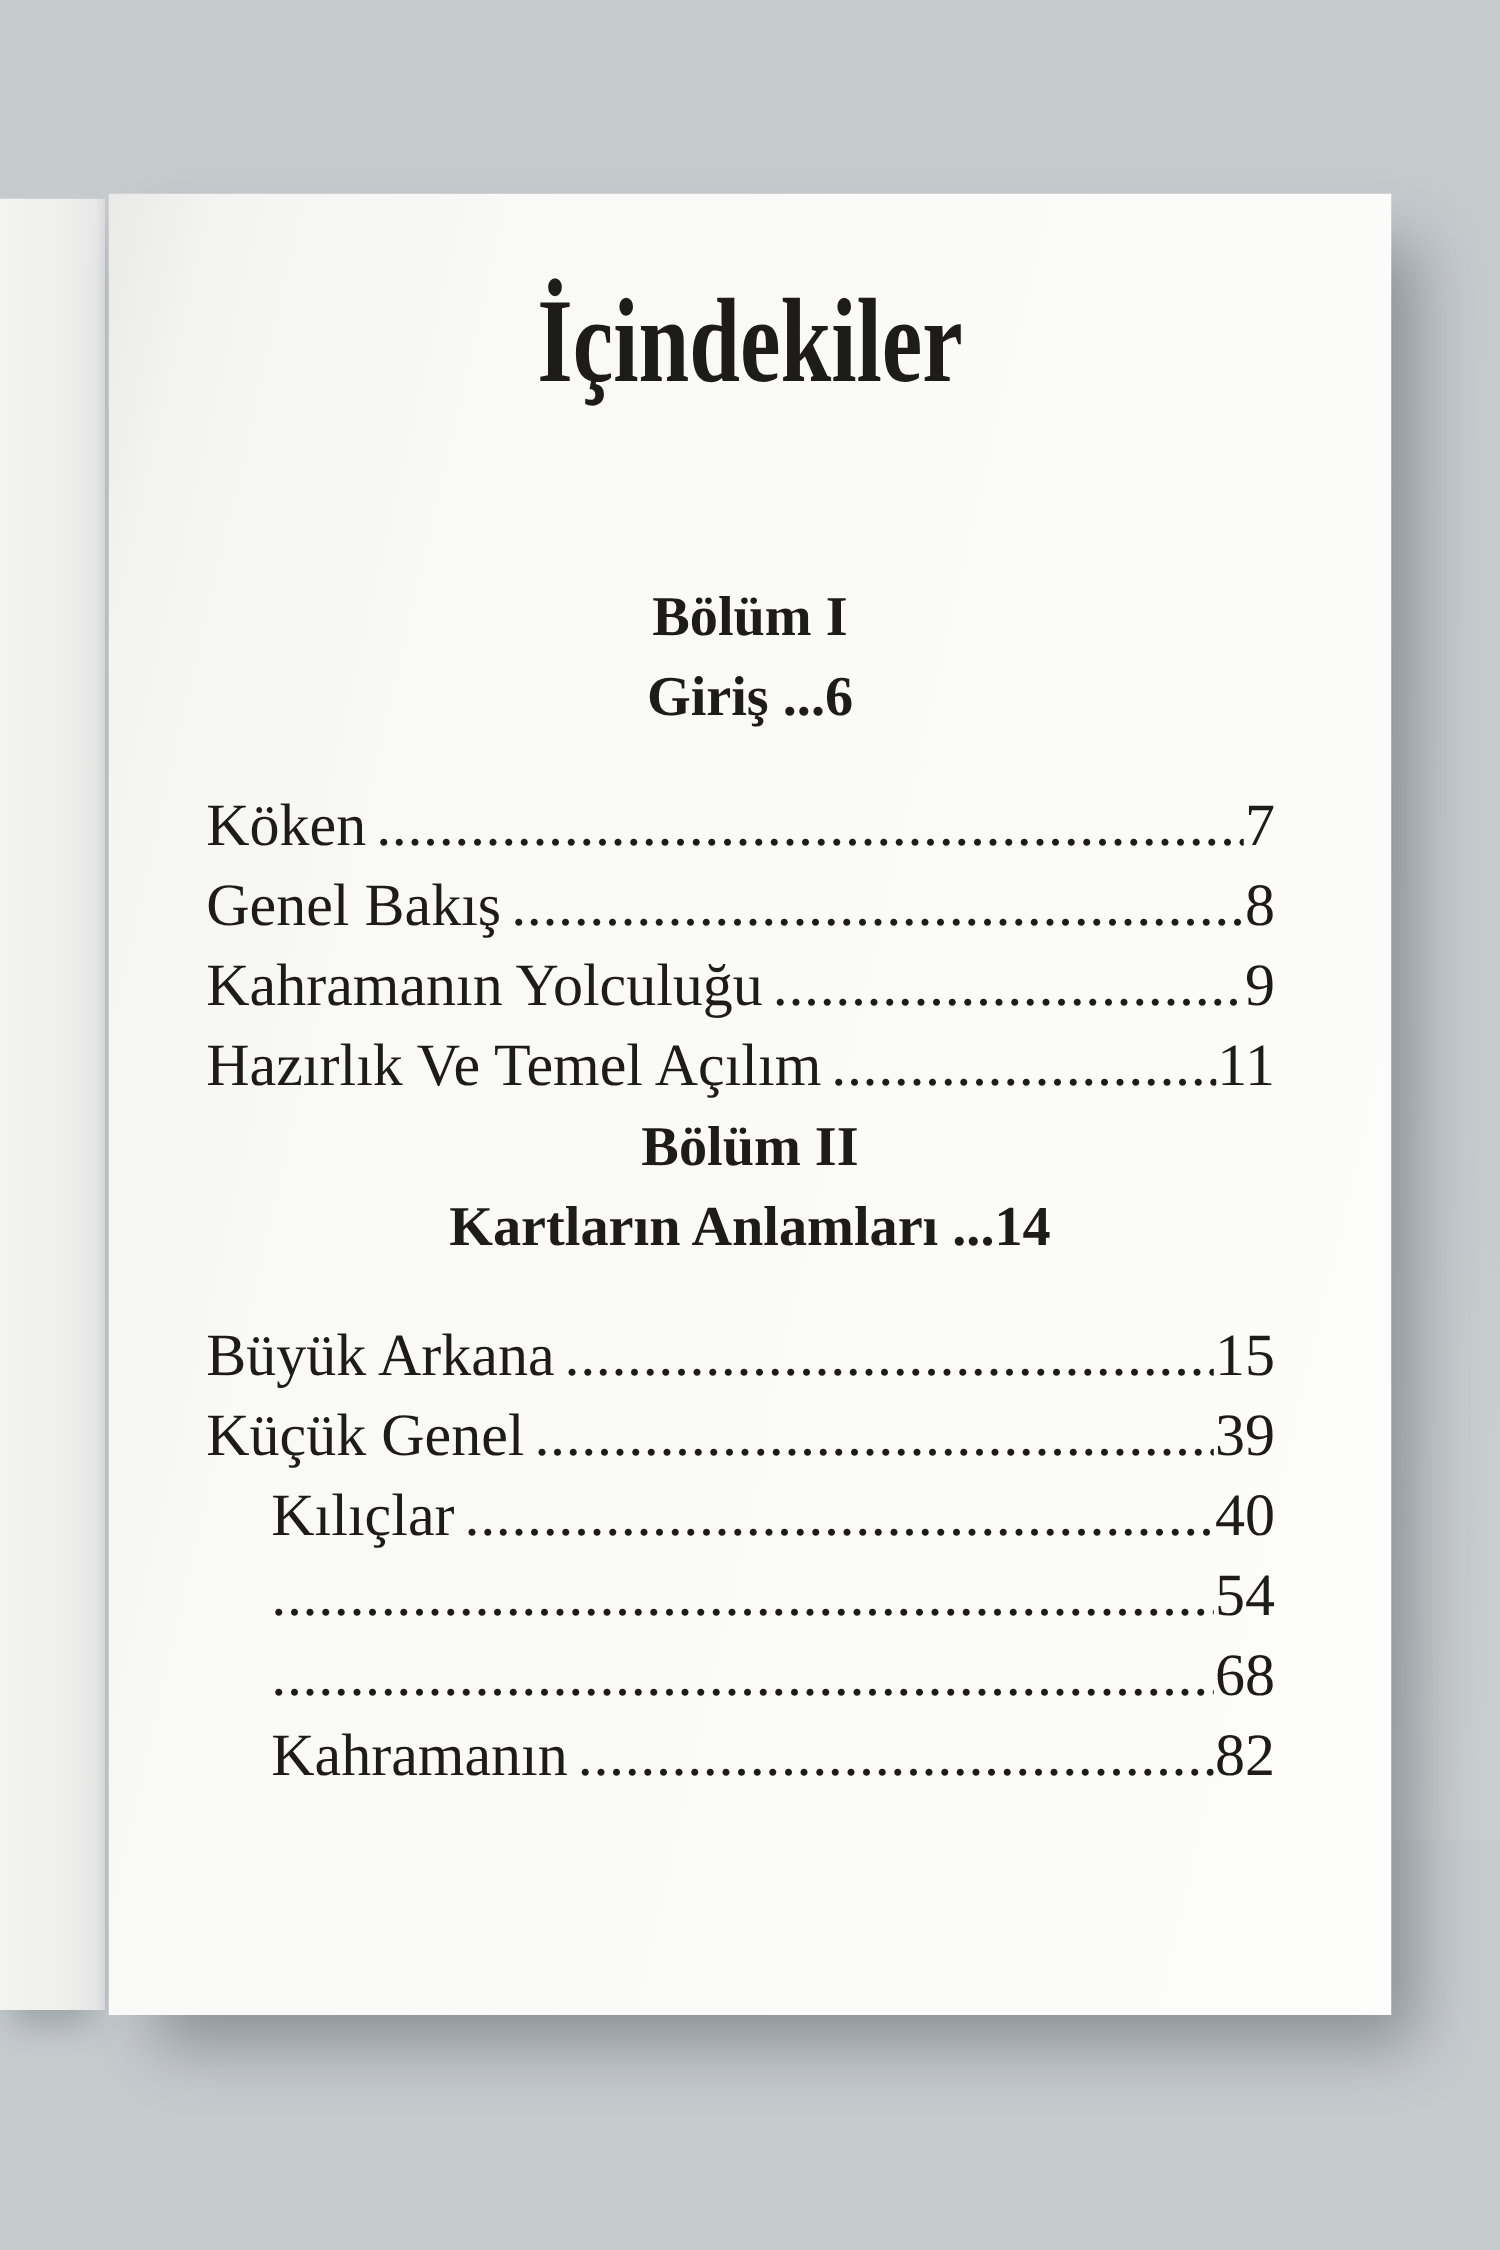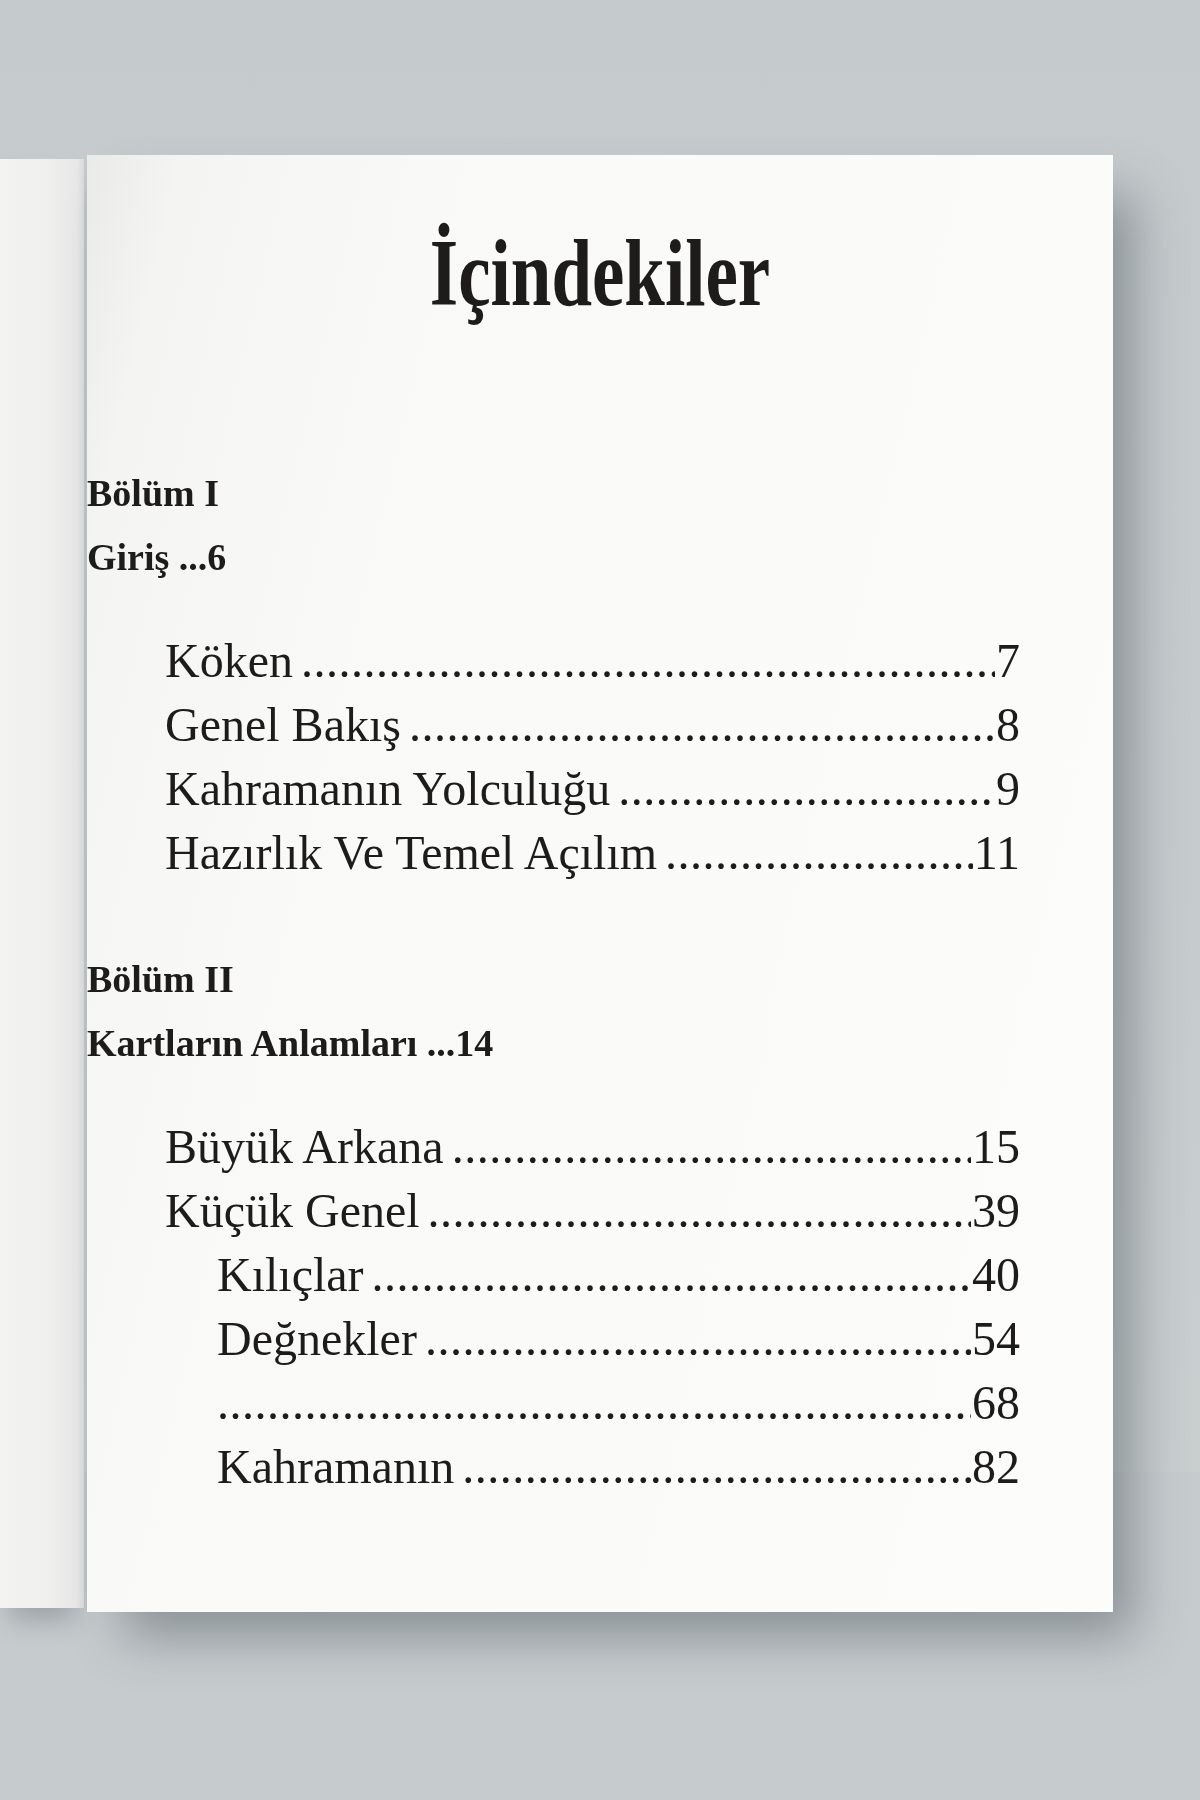--- a/index.html
+++ b/index.html
@@ -45,26 +45,26 @@
     line-height: 96px;
     font-weight: 700;
   }
   .title .squeeze {
     display: inline-block;
     transform: scaleX(0.76);
     transform-origin: center;
     white-space: nowrap;
   }
   .toc-section:first-child { margin-top: 140px; }
-  .toc-section + .toc-section { margin-top: 62px; }
+  .toc-section + .toc-section { }
   .section-heading,
   .section-subheading {
-    text-align: left;
+    text-align: center;
     font-weight: 700;
-    font-size: 38px;
+    font-size: 45px;
     line-height: 64px;
     white-space: nowrap;
   }
   .section-items {
     margin: 40px 93px 0 78px;
   }
   .toc-item {
     display: flex;
     align-items: center;
     font-size: 48px;
@@ -144,21 +144,20 @@
     <span class="toc-page">39</span>
   </div>
 
   <div class="toc-item indent">
     <span class="toc-label">Kılıçlar</span>
     <span class="toc-leader">........................................................................................................................................................................................................</span>
     <span class="toc-page">40</span>
   </div>
 
   <div class="toc-item indent">
-    <span class="toc-label">Değnekler</span>
     <span class="toc-leader">........................................................................................................................................................................................................</span>
     <span class="toc-page">54</span>
   </div>
 
   <div class="toc-item indent">
     <span class="toc-leader">........................................................................................................................................................................................................</span>
     <span class="toc-page">68</span>
   </div>
 
   <div class="toc-item indent">

